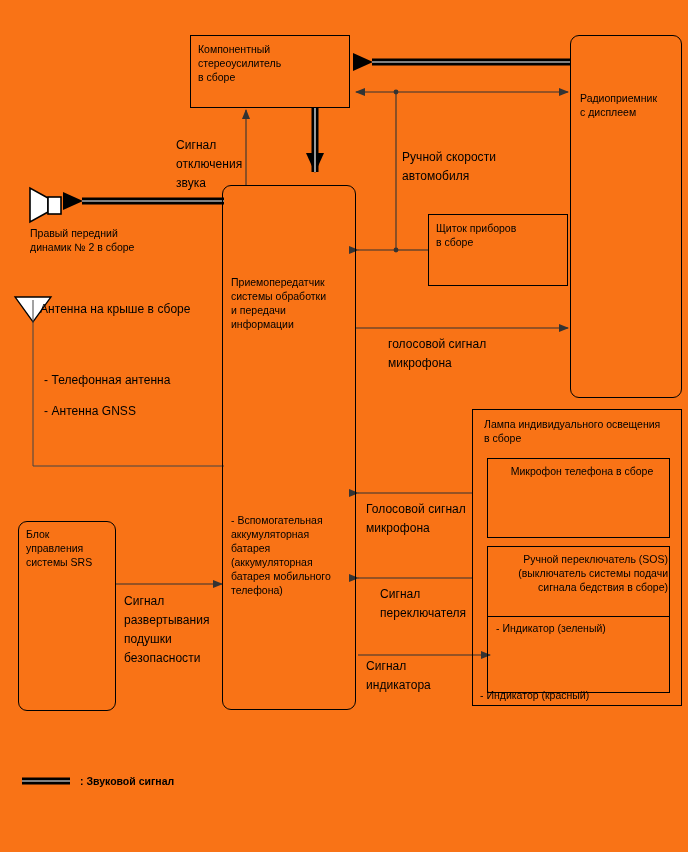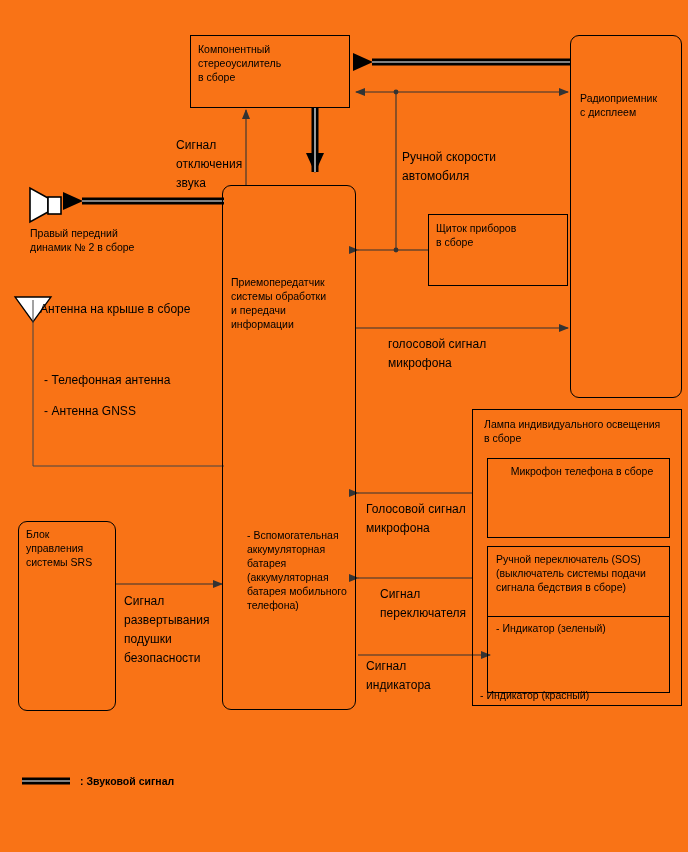--- a/index.html
+++ b/index.html
@@ -158,21 +158,21 @@
 
   <div class="box" style="left:428px; top:214px; width:140px; height:72px;"></div>
   <div class="boxlbl" style="left:436px; top:221px; width:130px;">Щиток приборов
 в сборе</div>
 
   <div class="box rbox" style="left:222px; top:185px; width:134px; height:525px;"></div>
   <div class="boxlbl" style="left:231px; top:275px; width:122px;">Приемопередатчик
 системы обработки
 и передачи
 информации</div>
-  <div class="boxlbl" style="left:231px; top:528px; width:122px;margin-left:16px;">- Вспомогательная
+  <div class="boxlbl" style="left:231px; top:513px; width:122px;">- Вспомогательная
 аккумуляторная
 батарея
 (аккумуляторная
 батарея мобильного
 телефона)</div>
 
   <div class="boxlbl" style="left:22px; top:226px; width:180px;margin-left:8px;">Правый передний
 динамик № 2 в сборе</div>
 
   <div class="lbl" style="left:40px; top:300px; width:180px;">Антенна на крыше в сборе</div>
@@ -185,21 +185,21 @@
 системы SRS</div>
 
   <div class="box" style="left:472px; top:409px; width:210px; height:297px;"></div>
   <div class="boxlbl" style="left:484px; top:417px; width:200px;">Лампа индивидуального освещения
 в сборе</div>
 
   <div class="box" style="left:487px; top:458px; width:183px; height:80px;"></div>
   <div class="boxlbl" style="left:496px; top:464px; width:172px;text-align:center;">Микрофон телефона в сборе</div>
 
   <div class="box" style="left:487px; top:546px; width:183px; height:147px;"></div>
-  <div class="boxlbl" style="left:496px; top:552px; width:172px;">Ручной переключатель (SOS)
+  <div class="boxlbl" style="left:496px; top:552px; width:172px;text-align:right;">Ручной переключатель (SOS)
 (выключатель системы подачи
 сигнала бедствия в сборе)</div>
   <div style="position:absolute; left:487px; top:616px; width:183px; height:1px;
               background:#000000;"></div>
   <div class="boxlbl" style="left:496px; top:621px; width:172px;">- Индикатор (зеленый)</div>
   <div class="boxlbl" style="left:480px; top:650px; width:172px;margin-top:38px;">- Индикатор (красный)</div>
 
   <div class="lbl" style="left:176px; top:136px; width:80px;">Сигнал
 отключения
 звука</div>

